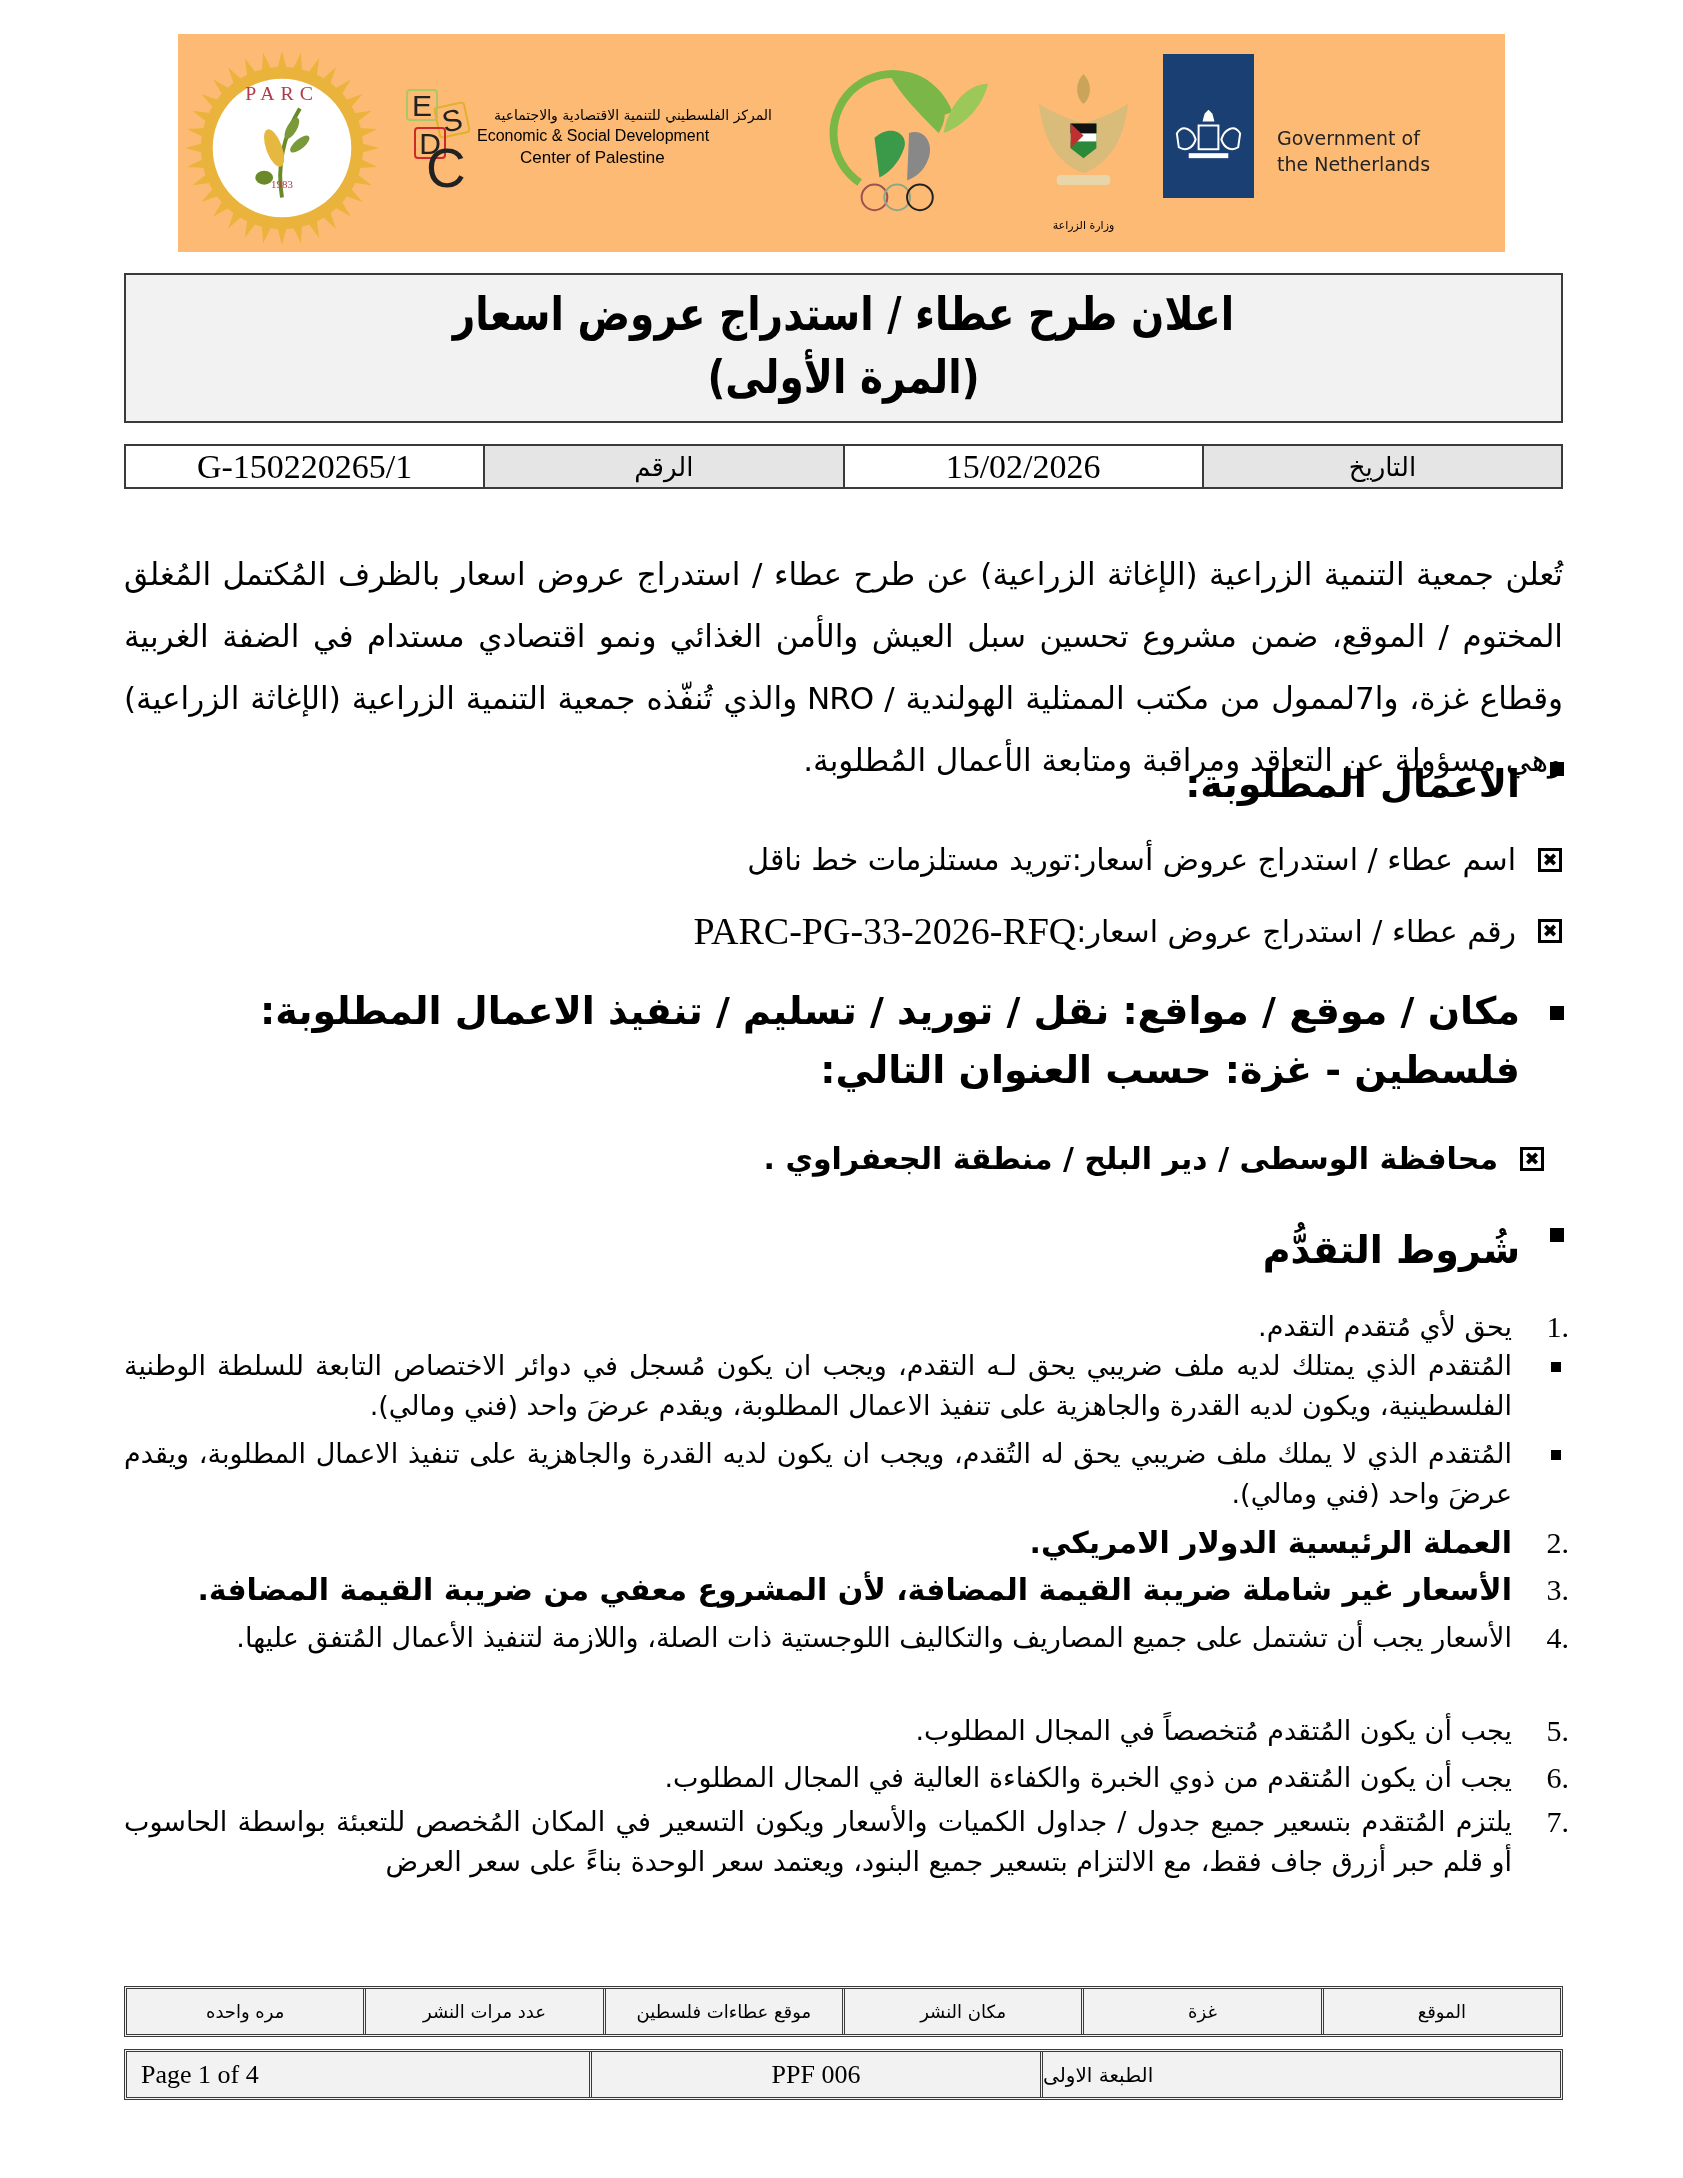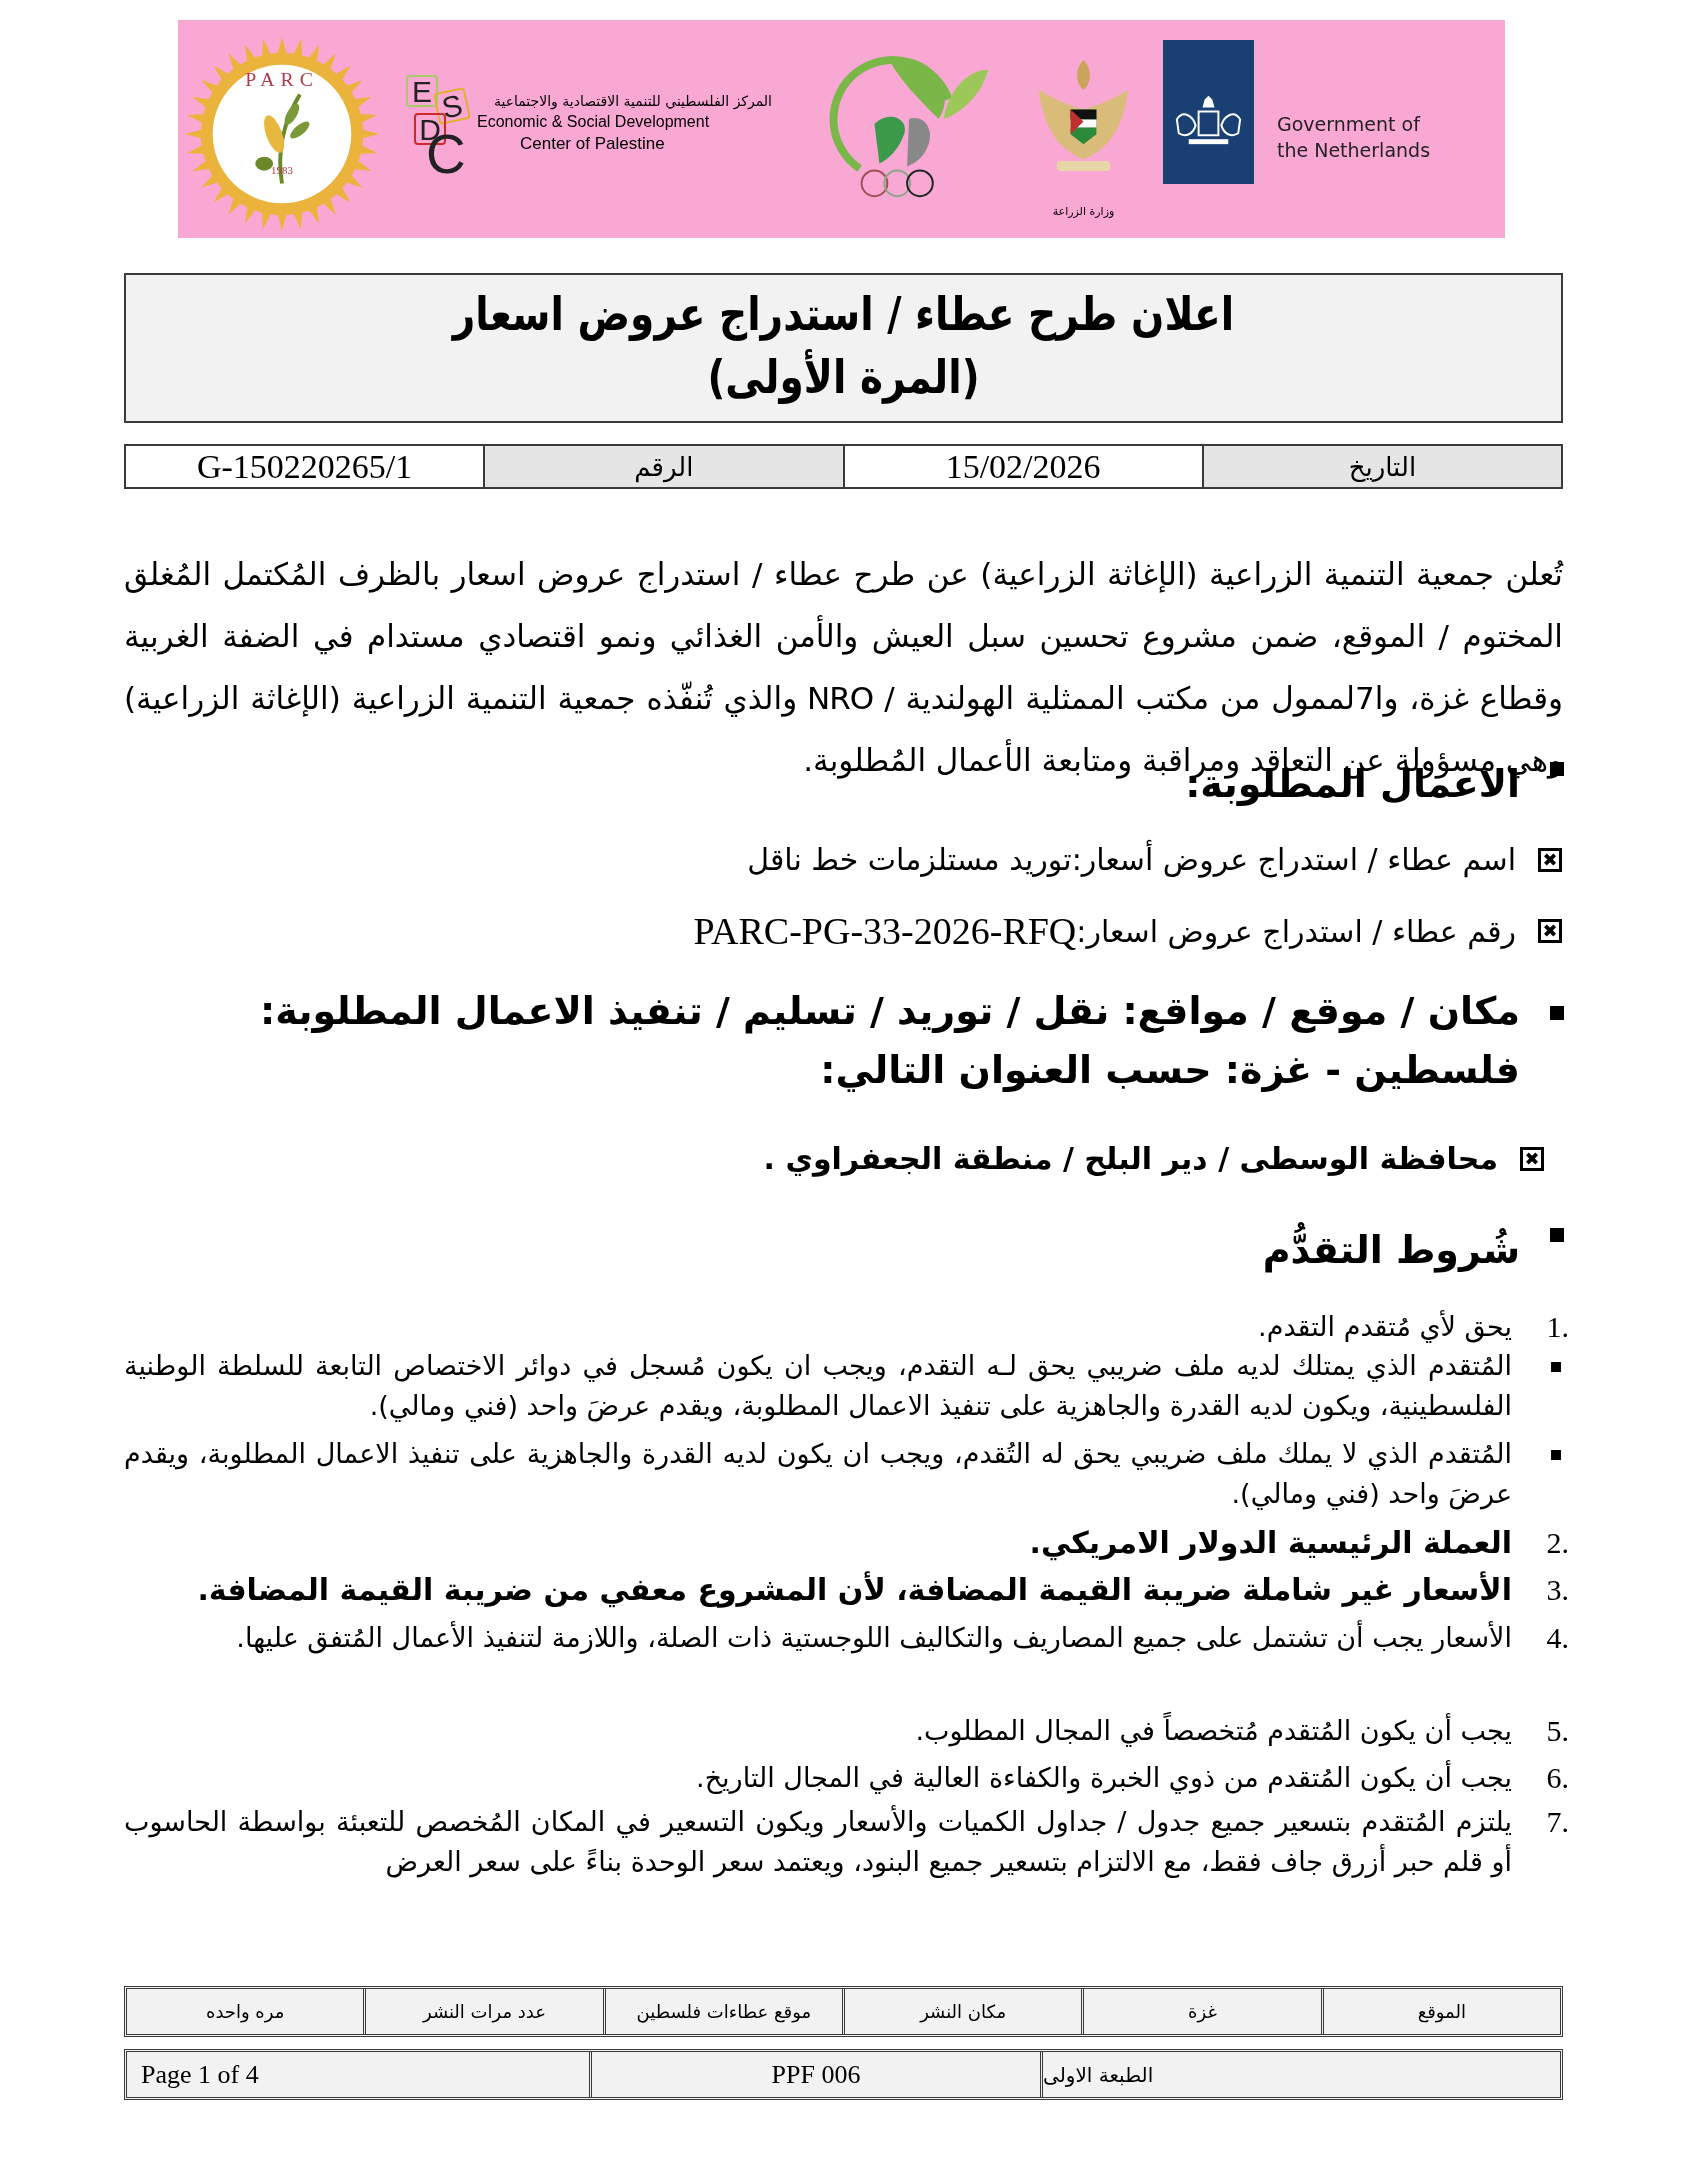--- a/index.html
+++ b/index.html
@@ -1,20 +1,20 @@
 <!DOCTYPE html>
 <html><head>
 <meta charset="utf-8">
 <style>
   * { box-sizing: border-box; margin: 0; padding: 0; }
   html, body { width: 1683px; height: 2178px; background: #ffffff; }
   body { position: relative; font-family: "Liberation Serif", serif; color: #000; overflow: hidden; }
 
   
-  .logos { position: absolute; top: 20px; left: 178px; width: 1327px; height: 218px; background: #f9a8d4; }
+  .logos { position: absolute; top: 34px; left: 178px; width: 1327px; height: 218px; background: #fdba74; }
   .logo { position: absolute; }
   .parc { left: 5px; top: 15px; width: 198px; height: 198px; }
   .esdc { left: 228px; top: 45px; width: 376px; height: 119px; }
   .esdc .boxes { position: absolute; left: 0; top: 10px; width: 79px; height: 99px; }
   .esdc .b { position: absolute; width: 32px; height: 32px; border-radius: 4px; font-family: "Liberation Sans", sans-serif; font-size: 30px; line-height: 30px; text-align: center; color: #222; }
   .esdc .be { left: 0; top: 0; border: 2px solid #a8c86a; }
   .esdc .bs { left: 30px; top: 15px; border: 2px solid #e0b030; transform: rotate(-12deg); }
   .esdc .bd { left: 8px; top: 38px; border: 2px solid #cc2a2a; }
   .esdc .bc { left: 20px; top: 59px; font-size: 55px; line-height: 40px; border: none; }
   .esdc .ar { position: absolute; left: 79px; top: 28px; font-family: "DejaVu Sans", sans-serif; font-size: 14px; direction: rtl; white-space: nowrap; width: 287px; text-align: right; }
@@ -248,21 +248,21 @@
 <div class="cond" style="top:1618px;">
   <span class="num">4.</span>
   <span class="tx">الأسعار يجب أن تشتمل على جميع المصاريف والتكاليف اللوجستية ذات الصلة، واللازمة لتنفيذ الأعمال المُتفق عليها.</span>
 </div>
 <div class="cond" style="top:1711px;">
   <span class="num">5.</span>
   <span class="tx">يجب أن يكون المُتقدم مُتخصصاً في المجال المطلوب.</span>
 </div>
 <div class="cond" style="top:1758px;">
   <span class="num">6.</span>
-  <span class="tx">يجب أن يكون المُتقدم من ذوي الخبرة والكفاءة العالية في المجال التاريخ.</span>
+  <span class="tx">يجب أن يكون المُتقدم من ذوي الخبرة والكفاءة العالية في المجال المطلوب.</span>
 </div>
 <div class="cond" style="top:1802px;">
   <span class="num">7.</span>
   <span class="tx">يلتزم المُتقدم بتسعير جميع جدول / جداول الكميات والأسعار ويكون التسعير في المكان المُخصص للتعبئة بواسطة الحاسوب أو قلم حبر أزرق جاف فقط، مع الالتزام بتسعير جميع البنود، ويعتمد سعر الوحدة بناءً على سعر العرض</span>
 </div>
 
 <div class="ft1">
   <div class="c">مره واحده</div>
   <div class="c">عدد مرات النشر</div>
   <div class="c">موقع عطاءات فلسطين</div>

